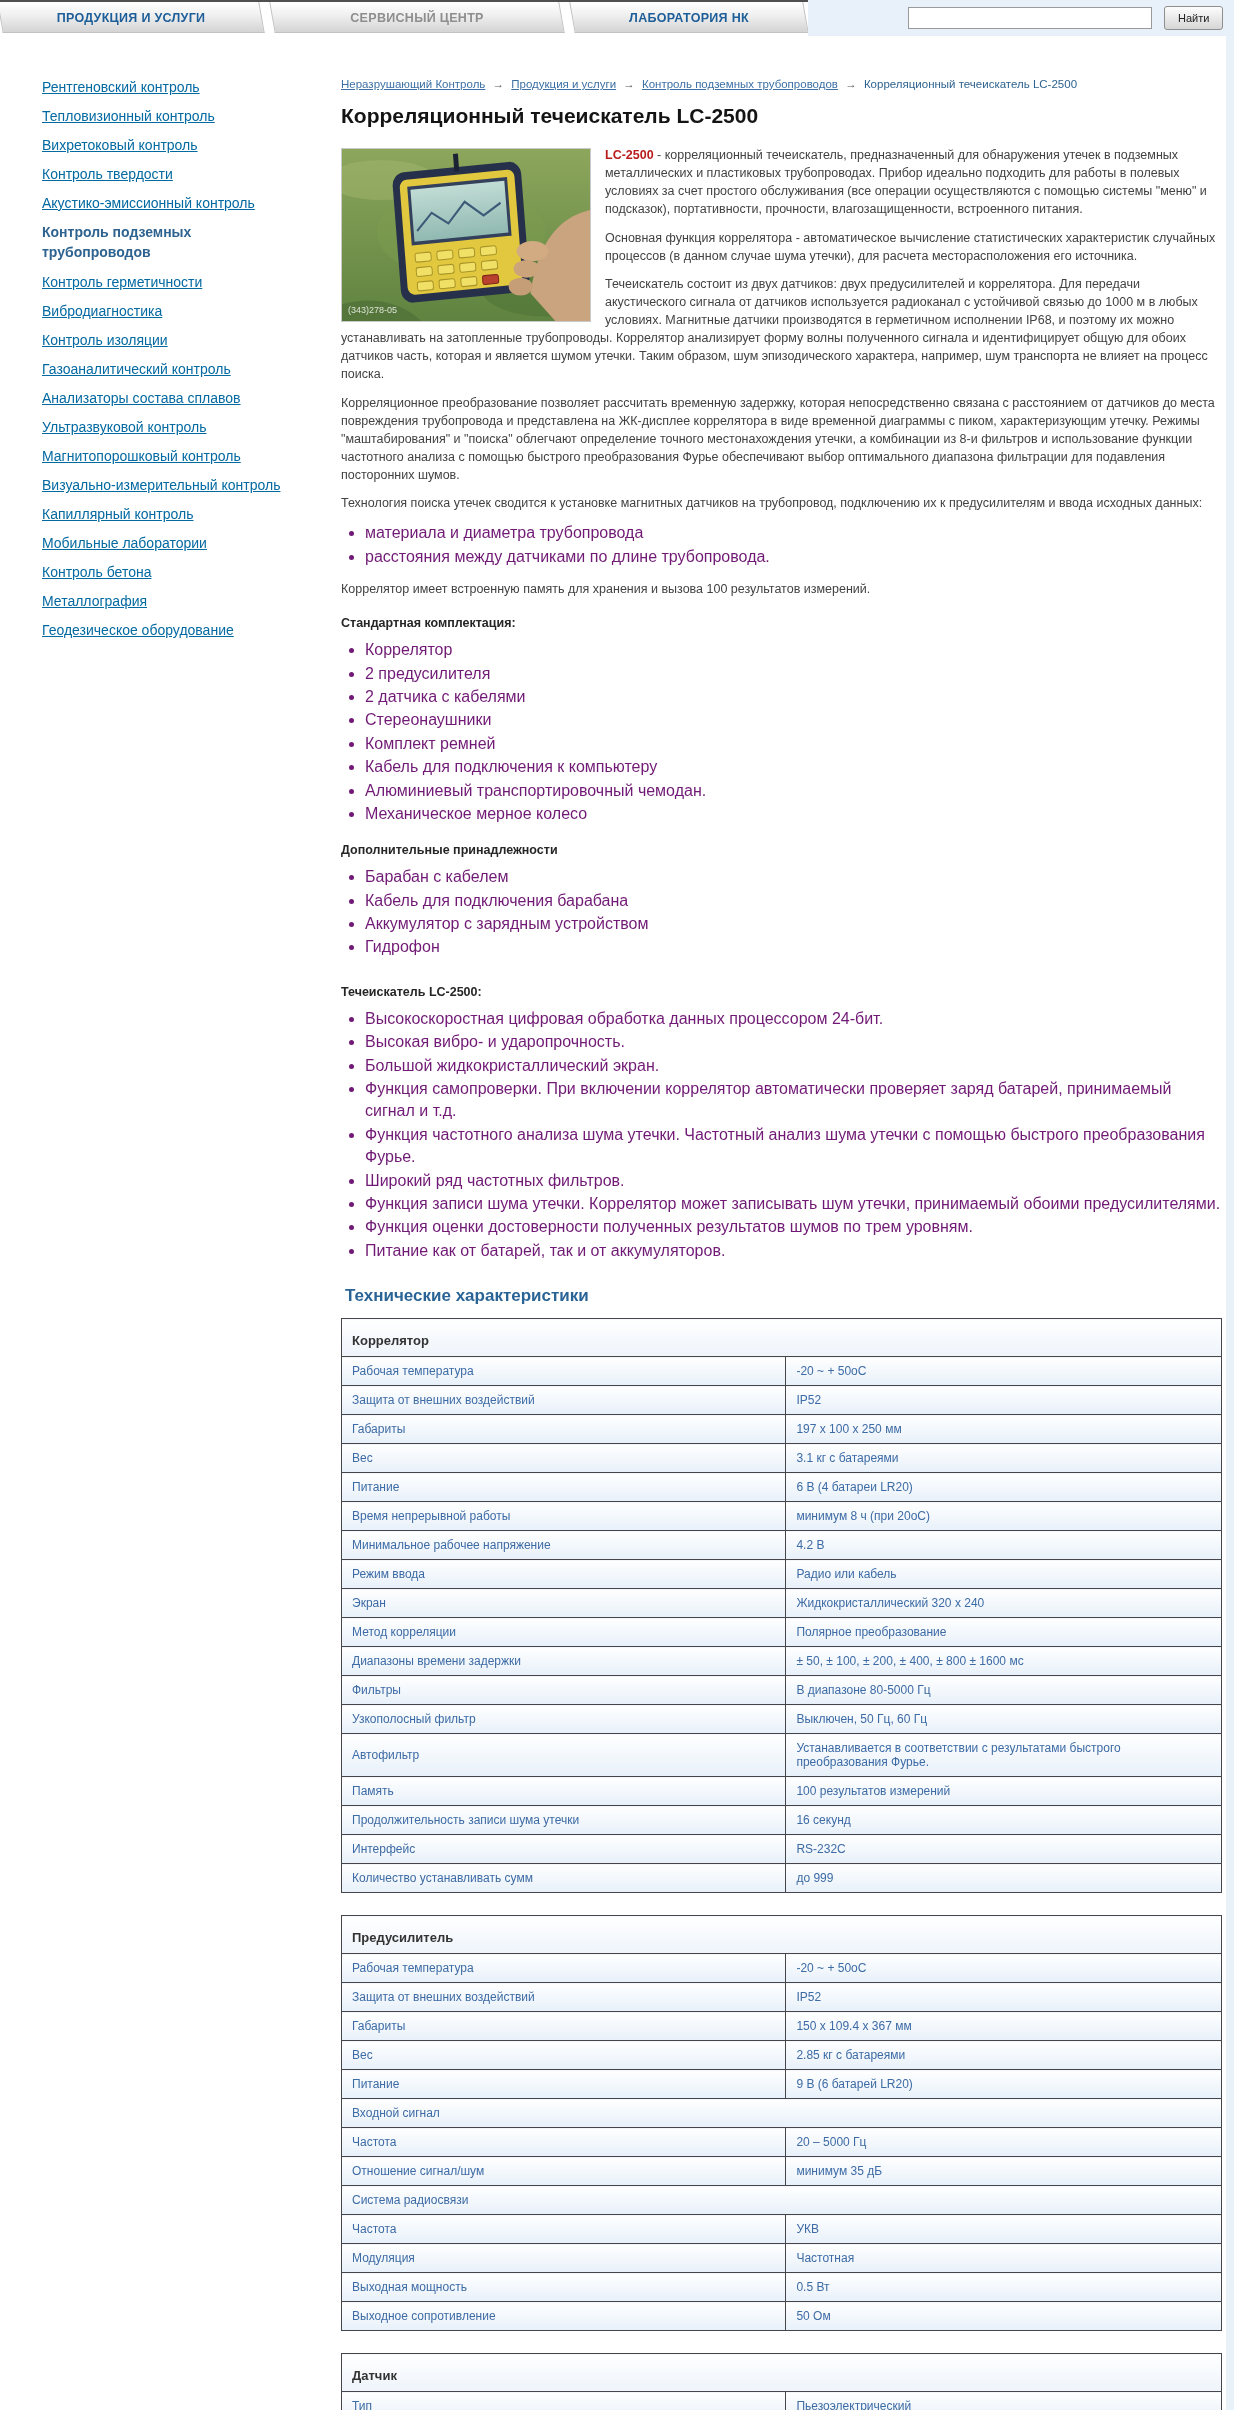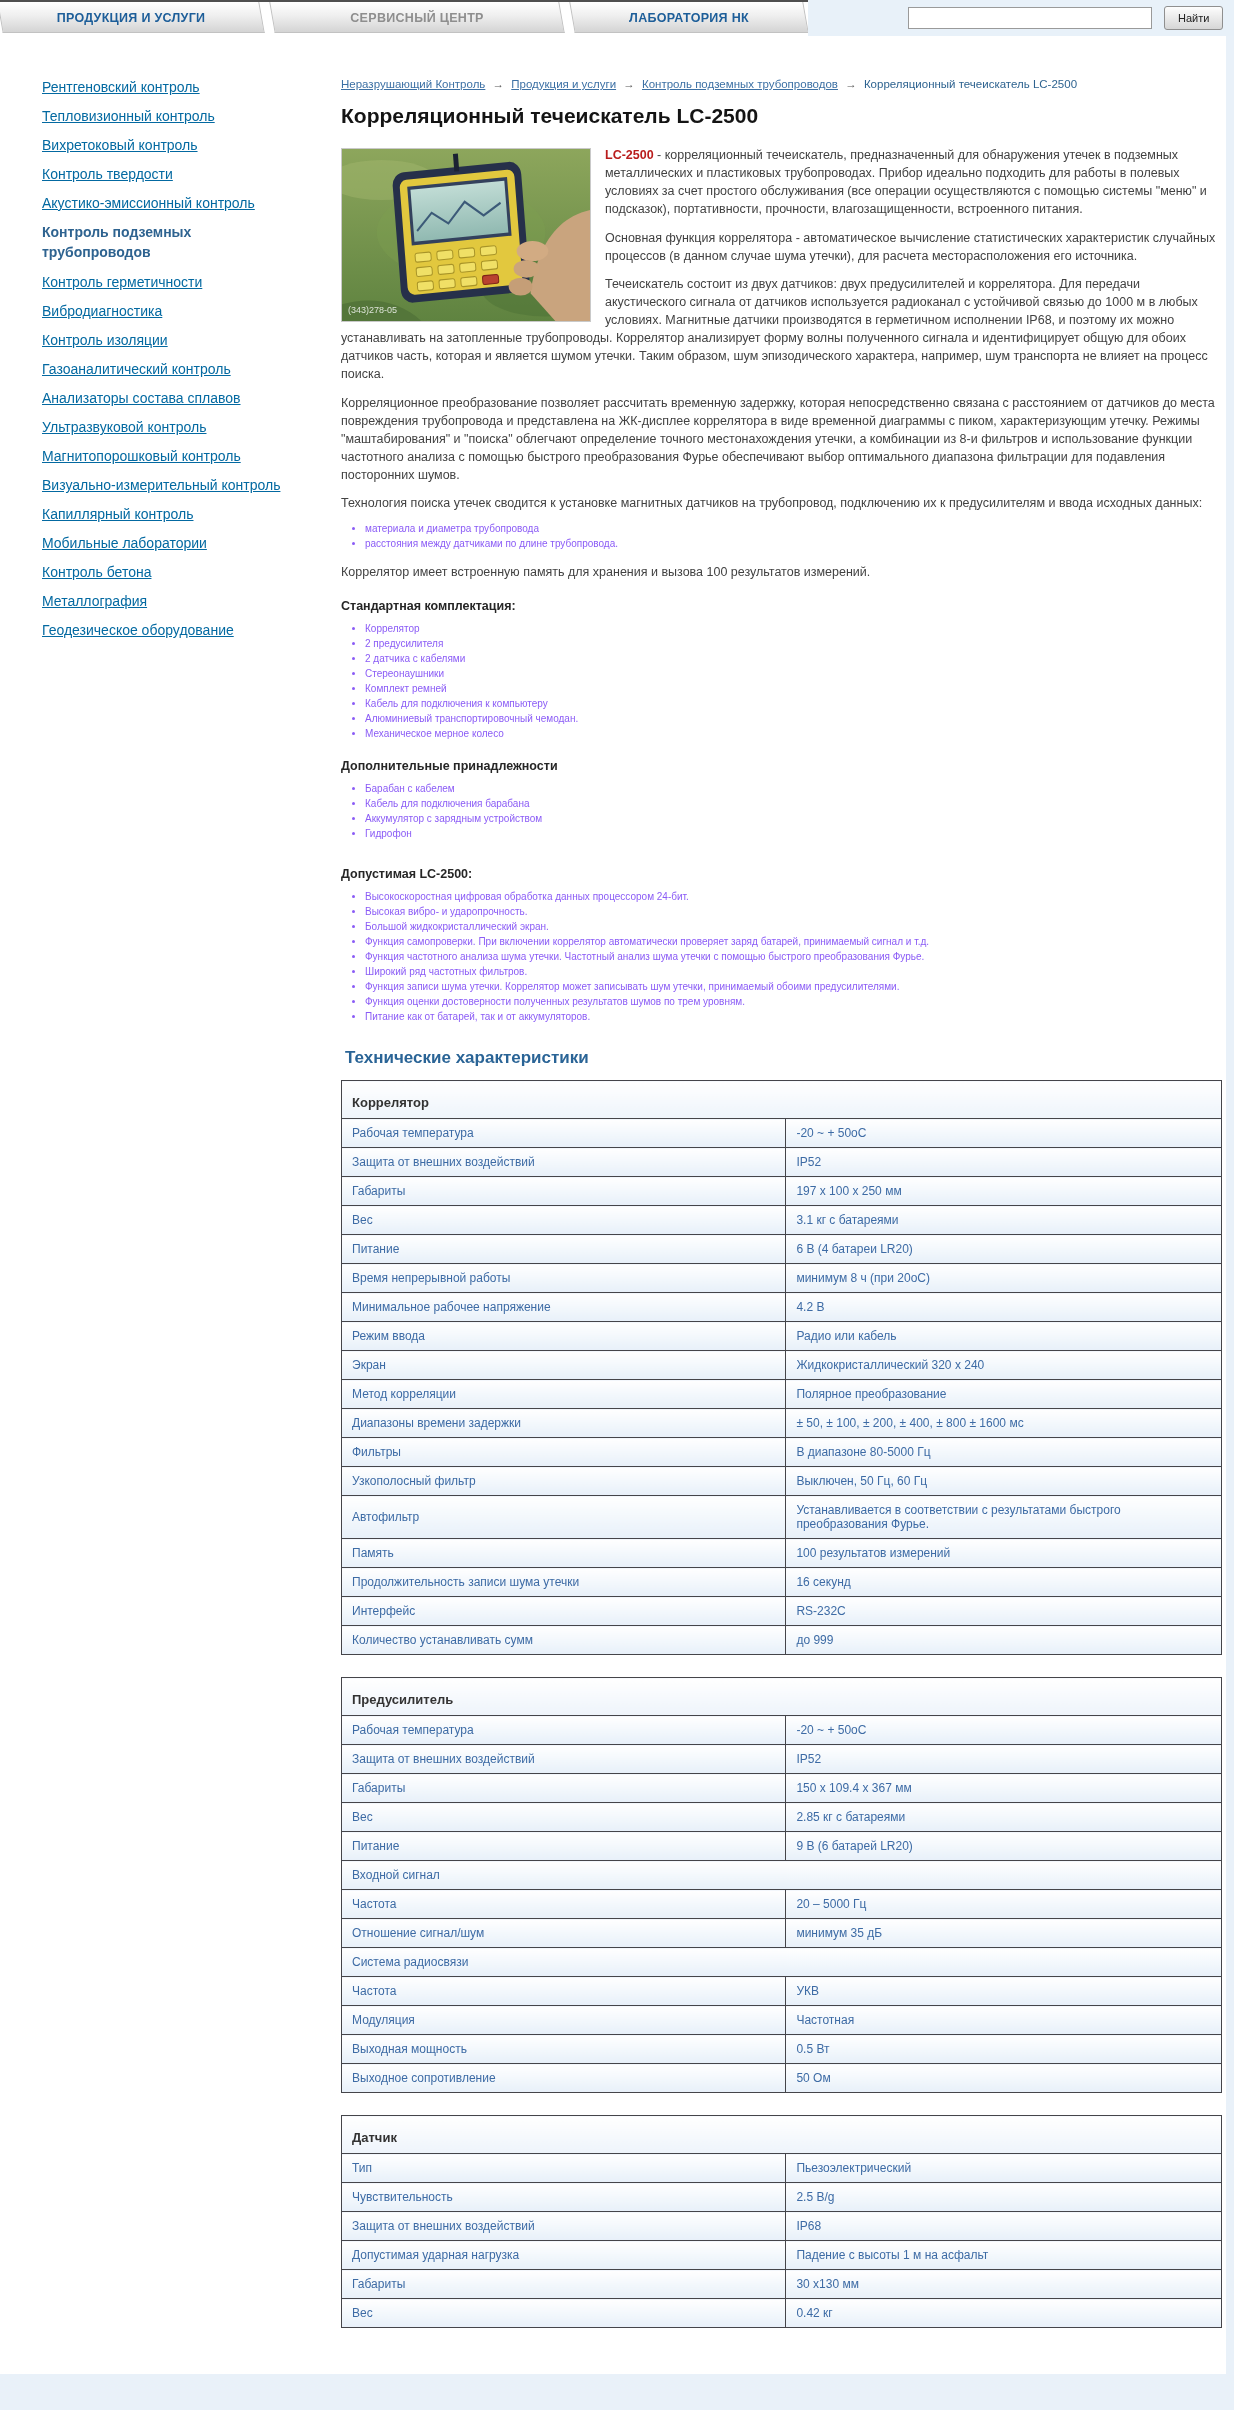--- a/index.html
+++ b/index.html
@@ -40,21 +40,21 @@
   .page-title{font-size:21px;color:#141414;margin:8px 0 18px;font-weight:700;}
 
   
   .photo{float:left;width:250px;height:174px;margin:2px 14px 6px 0;position:relative;border:1px solid #c9c9c9;box-sizing:border-box;background:#6d8f49;}
   .photo svg{display:block;width:100%;height:100%;}
   .watermark{position:absolute;left:6px;bottom:5px;font-size:9px;color:rgba(255,255,255,.8);line-height:1.2;}
 
   
   .body-text{font-size:12.5px;line-height:1.45;color:#424242;margin:0 0 10px;}
   .body-text b{color:#b91c1c;}
-  .bullets{margin:8px 0 12px;padding-left:24px;font-size:10px;color:#8b5cf6;}
+  .bullets{margin:8px 0 12px;padding-left:24px;font-size:16px;color:#701a75;}
   .bullets li{margin:1px 0;line-height:1.4;}
   .sec-title{font-size:12.5px;font-weight:700;color:#262626;margin:18px 0 9px;}
   .sec-title--features{margin-top:26px;}
   .clear{clear:both;}
 
   
   .specs-heading{font-size:17px;font-weight:700;color:#2a6496;margin:24px 4px 12px;}
   .spec-table{width:100%;border-collapse:collapse;margin:0 0 22px;border:1px solid #45454a;}
   .spec-table td{border:1px solid #45454a;padding:7px 10px;font-size:12px;color:#3d6ba5;
     background:linear-gradient(180deg,#ffffff 0%,#e7f0f9 100%);}
@@ -257,21 +257,21 @@
 
       <div class="sec-title">Дополнительные принадлежности</div>
       <ul class="bullets">
 
       <li>Барабан с кабелем</li>
           <li>Кабель для подключения барабана</li>
           <li>Аккумулятор с зарядным устройством</li>
           <li>Гидрофон</li>
         </ul>
 
-      <div class="sec-title sec-title--features">Допустимая LC-2500:</div>
+      <div class="sec-title sec-title--features">Течеискатель LC-2500:</div>
       <ul class="bullets">
 
       <li>Высокоскоростная цифровая обработка данных процессором 24-бит.</li>
           <li>Высокая вибро- и ударопрочность.</li>
           <li>Большой жидкокристаллический экран.</li>
           <li>Функция самопроверки. При включении коррелятор автоматически проверяет заряд батарей, принимаемый сигнал и т.д.</li>
           <li>Функция частотного анализа шума утечки. Частотный анализ шума утечки с помощью быстрого преобразования Фурье.</li>
           <li>Широкий ряд частотных фильтров.</li>
           <li>Функция записи шума утечки. Коррелятор может записывать шум утечки, принимаемый обоими предусилителями.</li>
           <li>Функция оценки достоверности полученных результатов шумов по трем уровням.</li>

